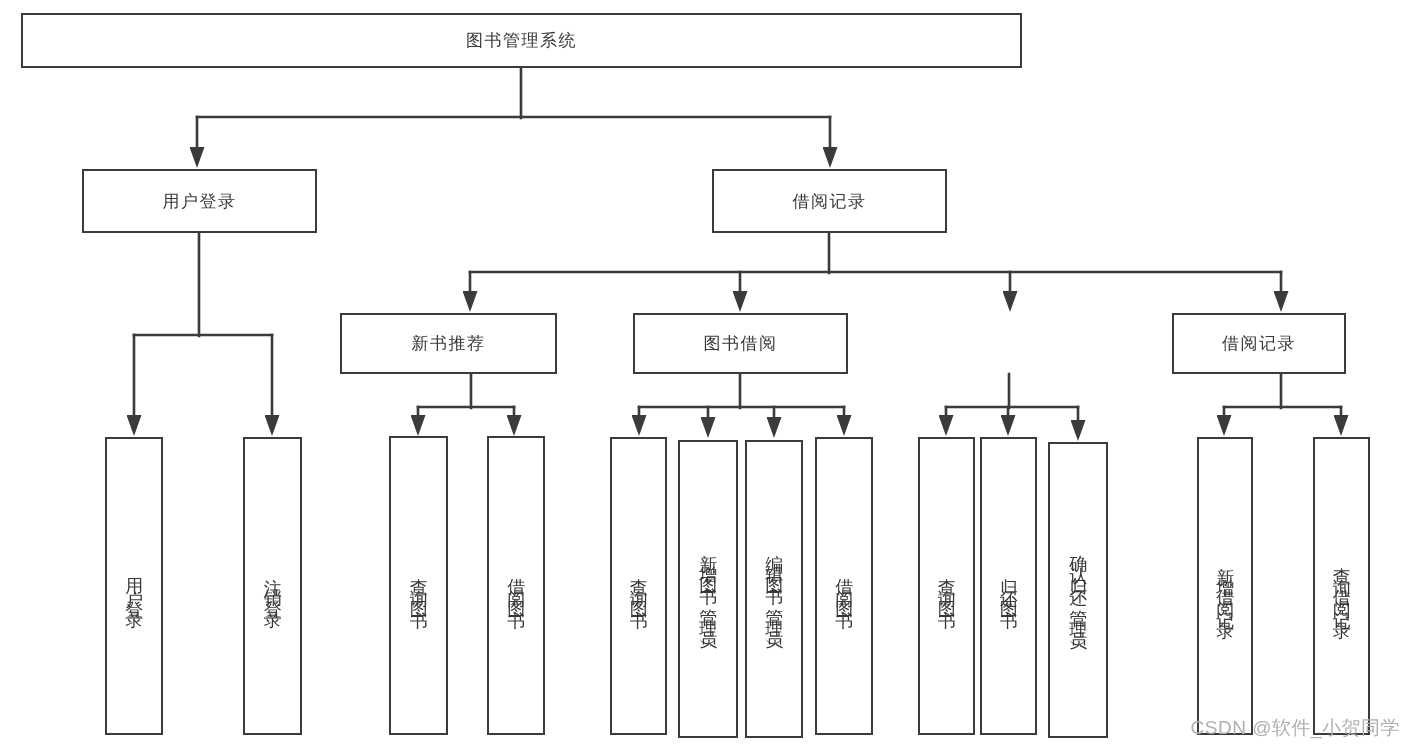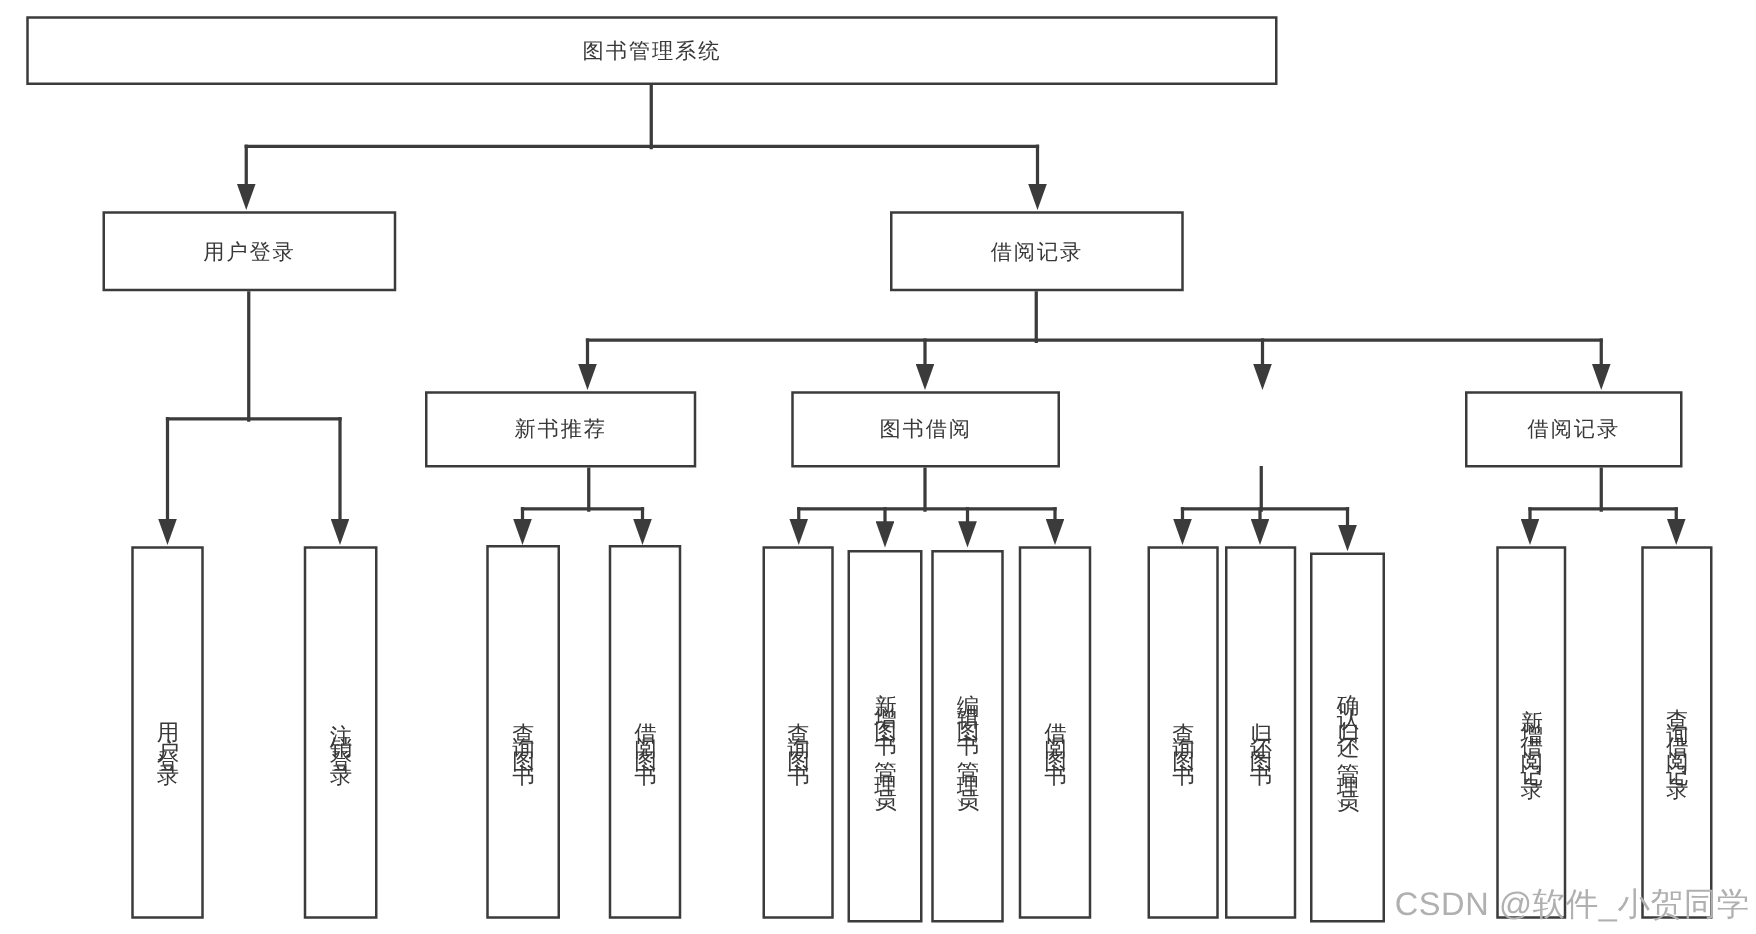--- a/index.html
+++ b/index.html
@@ -43,21 +43,21 @@
     writing-mode: vertical-rl;
     text-orientation: mixed;
     letter-spacing: 11px;
     line-height: 1.15;
     white-space: nowrap;
   }
   .watermark {
     position: absolute;
     right: 5px;
     bottom: 6px;
-    font-size: 26px;
+    font-size: 19px;
     letter-spacing: 0.5px;
     color: var(--watermark);
     z-index: 2;
   }
 </style>
 </head>
 <body>
 
 <div class="canvas">
 

